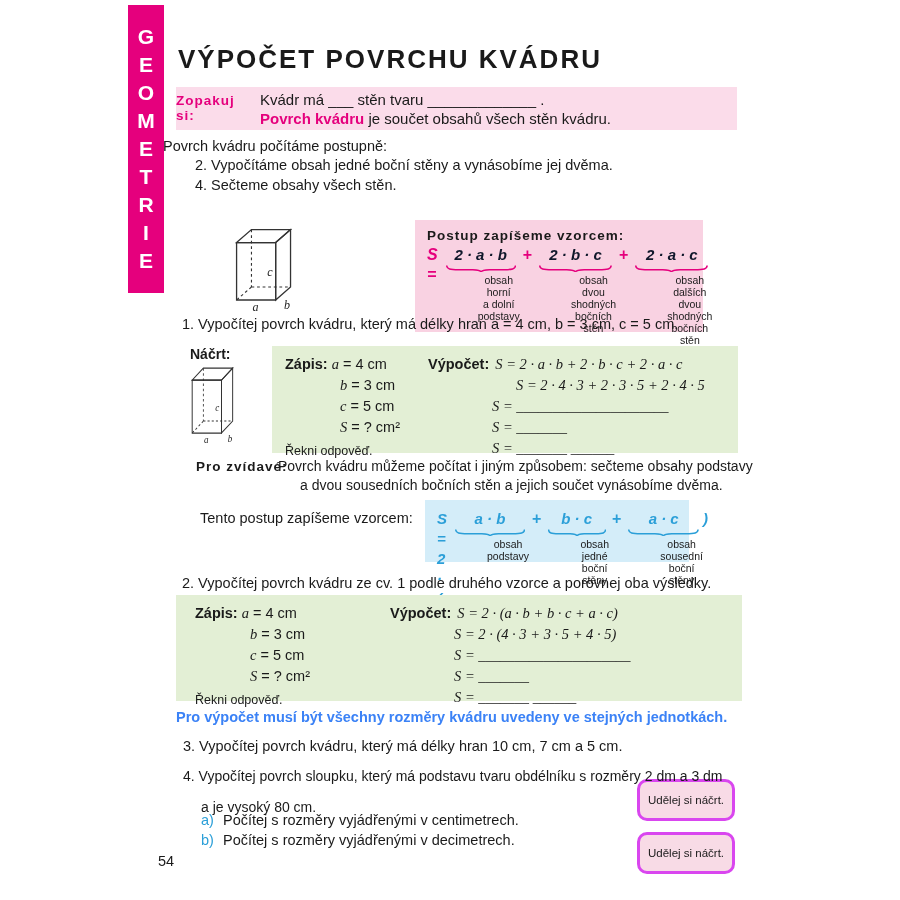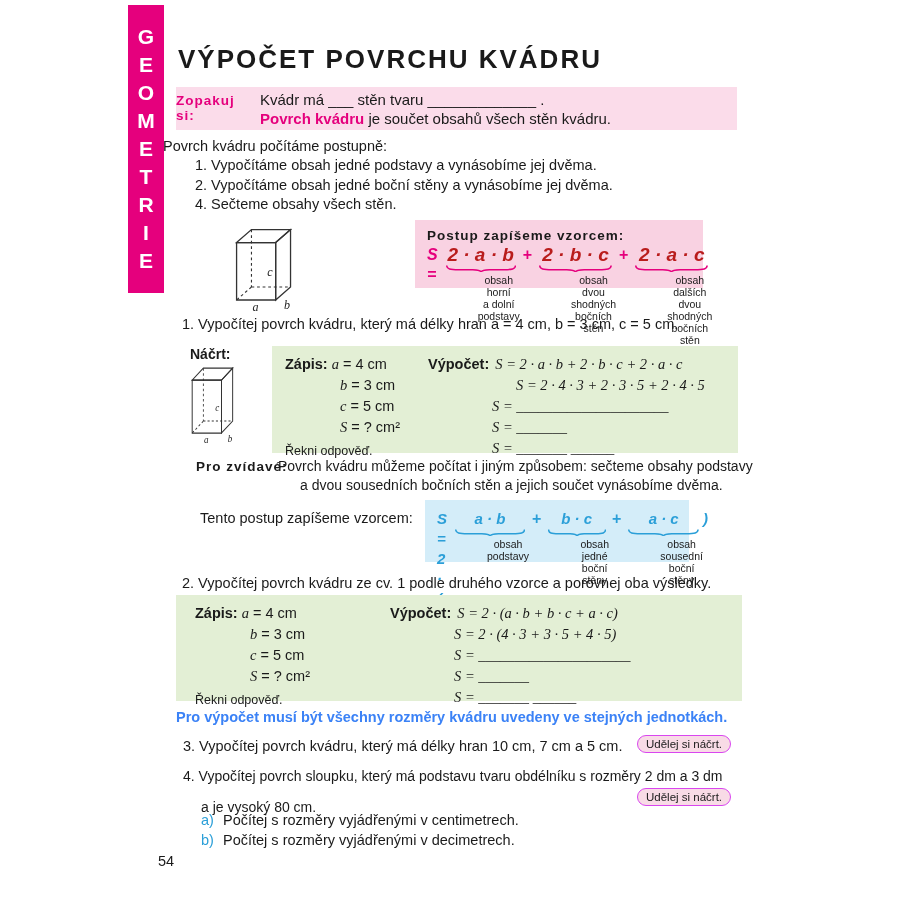--- a/index.html
+++ b/index.html
@@ -35,28 +35,28 @@
 
   
   .fig1{left:231px;top:224px;}
   .fig2{left:188px;top:363px;}
   .nacrt{left:190px;top:346px;font-size:14px;font-weight:bold;}
   .cuboid path,.cuboid line{stroke:#333;fill:none;stroke-width:1.4;}
   .cuboid .dash{stroke-dasharray:3,3;stroke-width:1.2;}
   .cuboid text{font-family:"Liberation Serif",serif;font-style:italic;font-size:13px;fill:#222;}
 
   
-  .fbox{left:415px;top:220px;width:288px;height:68px;background:#f9d2e2;
+  .fbox{left:415px;top:220px;width:288px;height:112px;background:#f9d2e2;
     box-sizing:border-box;padding:8px 10px 0 12px;}
   .fbox-head{font-size:13.5px;font-weight:bold;letter-spacing:1px;}
   .frow{display:flex;align-items:flex-start;margin-top:2px;}
   .flead{font-size:16px;font-weight:bold;color:#e5007d;line-height:20px;margin-right:4px;font-style:italic;}
   .fplus{font-size:16px;font-weight:bold;color:#e5007d;line-height:20px;margin:0 3px;}
   .fterm{display:flex;flex-direction:column;align-items:center;}
-  .fexpr{font-size:19px;font-weight:bold;color:#b91c1c;line-height:20px;font-style:italic;white-space:nowrap;}
+  .fexpr{font-size:15px;font-weight:bold;color:#0f172a;line-height:20px;font-style:italic;white-space:nowrap;}
   .fbrace{width:90%;height:7px;color:#e5007d;display:block;}
   .flabel{font-size:10.5px;line-height:12px;text-align:center;white-space:pre-line;color:#1a1a1a;margin-top:2px;margin-left:36px;}
 
   
   .bbox{left:425px;top:500px;width:264px;height:62px;background:#d4edf9;
     box-sizing:border-box;padding:7px 8px 0 12px;}
   .bbox .flead,.bbox .fplus,.bbox .fexpr{color:#2b9fd8;}
   .bbox .fbrace{color:#2b9fd8;}
   .bbox .fexpr{font-size:15px;}
   .bbox .flead{font-size:15px;}
@@ -89,22 +89,22 @@
   
   .zv-label{left:196px;top:459px;font-size:13.5px;font-weight:bold;letter-spacing:1px;}
   .zv-l1{left:278px;top:458px;font-size:14px;text-align:center;}
   .zv-l2{left:300px;top:477px;font-size:14px;}
   .tento{left:200px;top:510px;font-size:14.5px;}
 
   
   .note{left:176px;top:709px;font-size:14.5px;font-weight:bold;color:#3b82f6;}
 
   
-  .pill{border:1px solid #d946ef;border-radius:10px;background:#f8dbe6;
-    font-size:11.5px;padding:2px 8px;white-space:nowrap;}
+  .pill{border:3px solid #d946ef;border-radius:10px;background:#f8dbe6;
+    font-size:11.5px;padding:12px 8px;white-space:nowrap;margin-top:44px;}
   .pill3{left:637px;top:735px;}
   .pill4{left:637px;top:788px;}
 
   .pagenum{left:158px;top:853px;font-size:14.5px;}
 </style>
 </head>
 <body>
 
 <div class="abs sidebar">
   <span>G</span>
@@ -123,21 +123,20 @@
 <div class="abs recap">
   <div class="recap-label">Zopakuj si:</div>
   <div class="recap-body">
     <div>Kvádr má ___ stěn tvaru _____________ .</div>
     <div><span class="magenta bold">Povrch kvádru</span><span> je součet obsahů všech stěn kvádru.</span></div>
   </div>
 </div>
 
 <div class="abs proc-head">Povrch kvádru počítáme postupně:</div>
 <div class="abs proc-steps">
-  <div>1. Vypočítáme obsah jedné podstavy a vynásobíme jej dvěma.</div>
   <div>2. Vypočítáme obsah jedné boční stěny a vynásobíme jej dvěma.</div>
   <div>4. Sečteme obsahy všech stěn.</div>
 </div>
 
 <svg class="abs fig1 cuboid" width="80" height="89" viewBox="0 0 86 96" preserveAspectRatio="none">
   <path d="M6,20 L48,20 L48,82 L6,82 Z"></path>
   <path d="M6,20 L22,6 L64,6 L48,20 Z"></path>
   <path d="M48,20 L64,6 L64,68 L48,82 Z"></path>
   <line class="dash" x1="22" y1="6" x2="22" y2="68"></line>
   <line class="dash" x1="22" y1="68" x2="64" y2="68"></line>

